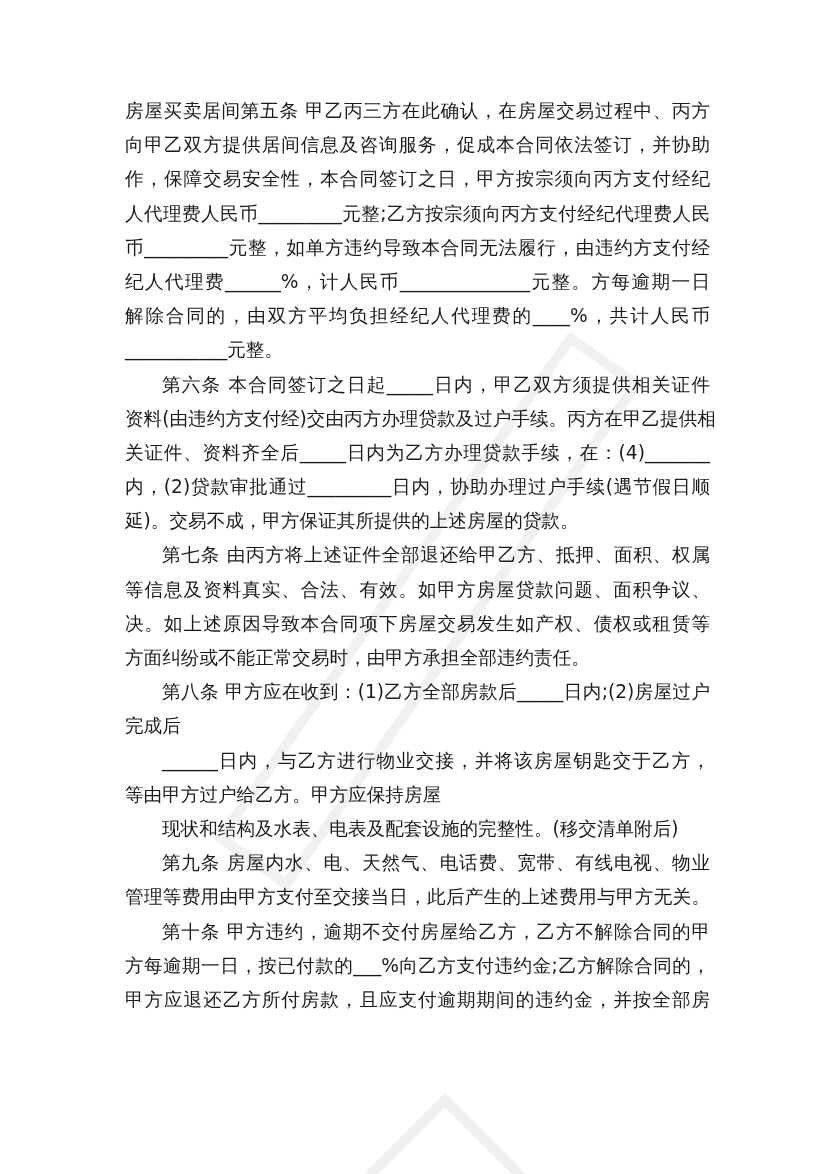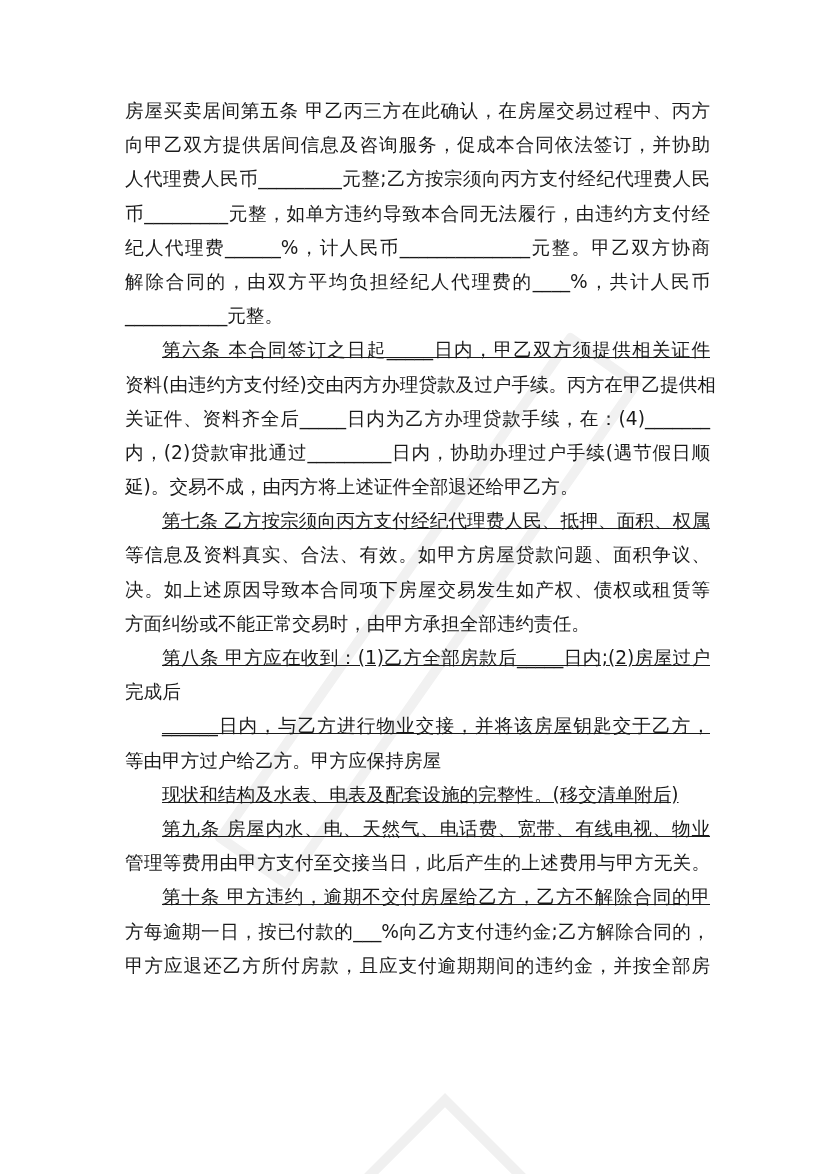--- a/index.html
+++ b/index.html
@@ -21,45 +21,46 @@
     border: 10px solid #f0f0f0; transform: rotate(45deg);
   }
   .content {
     position: absolute; left: 125px; top: 94px; width: 585px;
     font-family: "DejaVu Sans", sans-serif;
     font-size: 18.6px; line-height: 34.2px; color: #1a1a1a;
     text-align: justify; text-justify: inter-character;
   }
   .line { display: block; white-space: nowrap; height: 34.2px; text-align-last: justify; }
   .line.last { text-align-last: left; }
-  .indent { padding-left: 37px; text-decoration: underline; }
+  .indent { padding-left: 37px; }
 </style>
 </head>
 <body>
 
 <div class="page">
   <div class="watermark">
     <div class="band"></div>
   </div>
   <div class="watermark-bottom"></div>
 
   <div class="content" id="content">
       <span class="line">房屋买卖居间第五条 甲乙丙三方在此确认，在房屋交易过程中、丙方</span>
       <span class="line">向甲乙双方提供居间信息及咨询服务，促成本合同依法签订，并协助</span>
+      <span class="line">作，保障交易安全性，本合同签订之日，甲方按宗须向丙方支付经纪</span>
       <span class="line">人代理费人民币_________元整;乙方按宗须向丙方支付经纪代理费人民</span>
       <span class="line">币_________元整，如单方违约导致本合同无法履行，由违约方支付经</span>
-      <span class="line">纪人代理费______%，计人民币______________元整。甲乙双方协商</span>
+      <span class="line">纪人代理费______%，计人民币______________元整。方每逾期一日</span>
       <span class="line">解除合同的，由双方平均负担经纪人代理费的____%，共计人民币</span>
       <span class="line last">___________元整。</span>
       <span class="line indent">第六条 本合同签订之日起_____日内，甲乙双方须提供相关证件</span>
       <span class="line">资料(由违约方支付经)交由丙方办理贷款及过户手续。丙方在甲乙提供相</span>
       <span class="line">关证件、资料齐全后_____日内为乙方办理贷款手续，在：(4)_______</span>
       <span class="line">内，(2)贷款审批通过_________日内，协助办理过户手续(遇节假日顺</span>
-      <span class="line last">延)。交易不成，由丙方将上述证件全部退还给甲乙方。</span>
-      <span class="line indent">第七条 乙方按宗须向丙方支付经纪代理费人民、抵押、面积、权属</span>
+      <span class="line last">延)。交易不成，甲方保证其所提供的上述房屋的贷款。</span>
+      <span class="line indent">第七条 由丙方将上述证件全部退还给甲乙方、抵押、面积、权属</span>
       <span class="line">等信息及资料真实、合法、有效。如甲方房屋贷款问题、面积争议、</span>
       <span class="line">决。如上述原因导致本合同项下房屋交易发生如产权、债权或租赁等</span>
       <span class="line last">方面纠纷或不能正常交易时，由甲方承担全部违约责任。</span>
       <span class="line indent">第八条 甲方应在收到：(1)乙方全部房款后_____日内;(2)房屋过户</span>
       <span class="line last">完成后</span>
       <span class="line indent">______日内，与乙方进行物业交接，并将该房屋钥匙交于乙方，</span>
       <span class="line last">等由甲方过户给乙方。甲方应保持房屋</span>
       <span class="line indent last">现状和结构及水表、电表及配套设施的完整性。(移交清单附后)</span>
       <span class="line indent">第九条 房屋内水、电、天然气、电话费、宽带、有线电视、物业</span>
       <span class="line">管理等费用由甲方支付至交接当日，此后产生的上述费用与甲方无关。</span>

